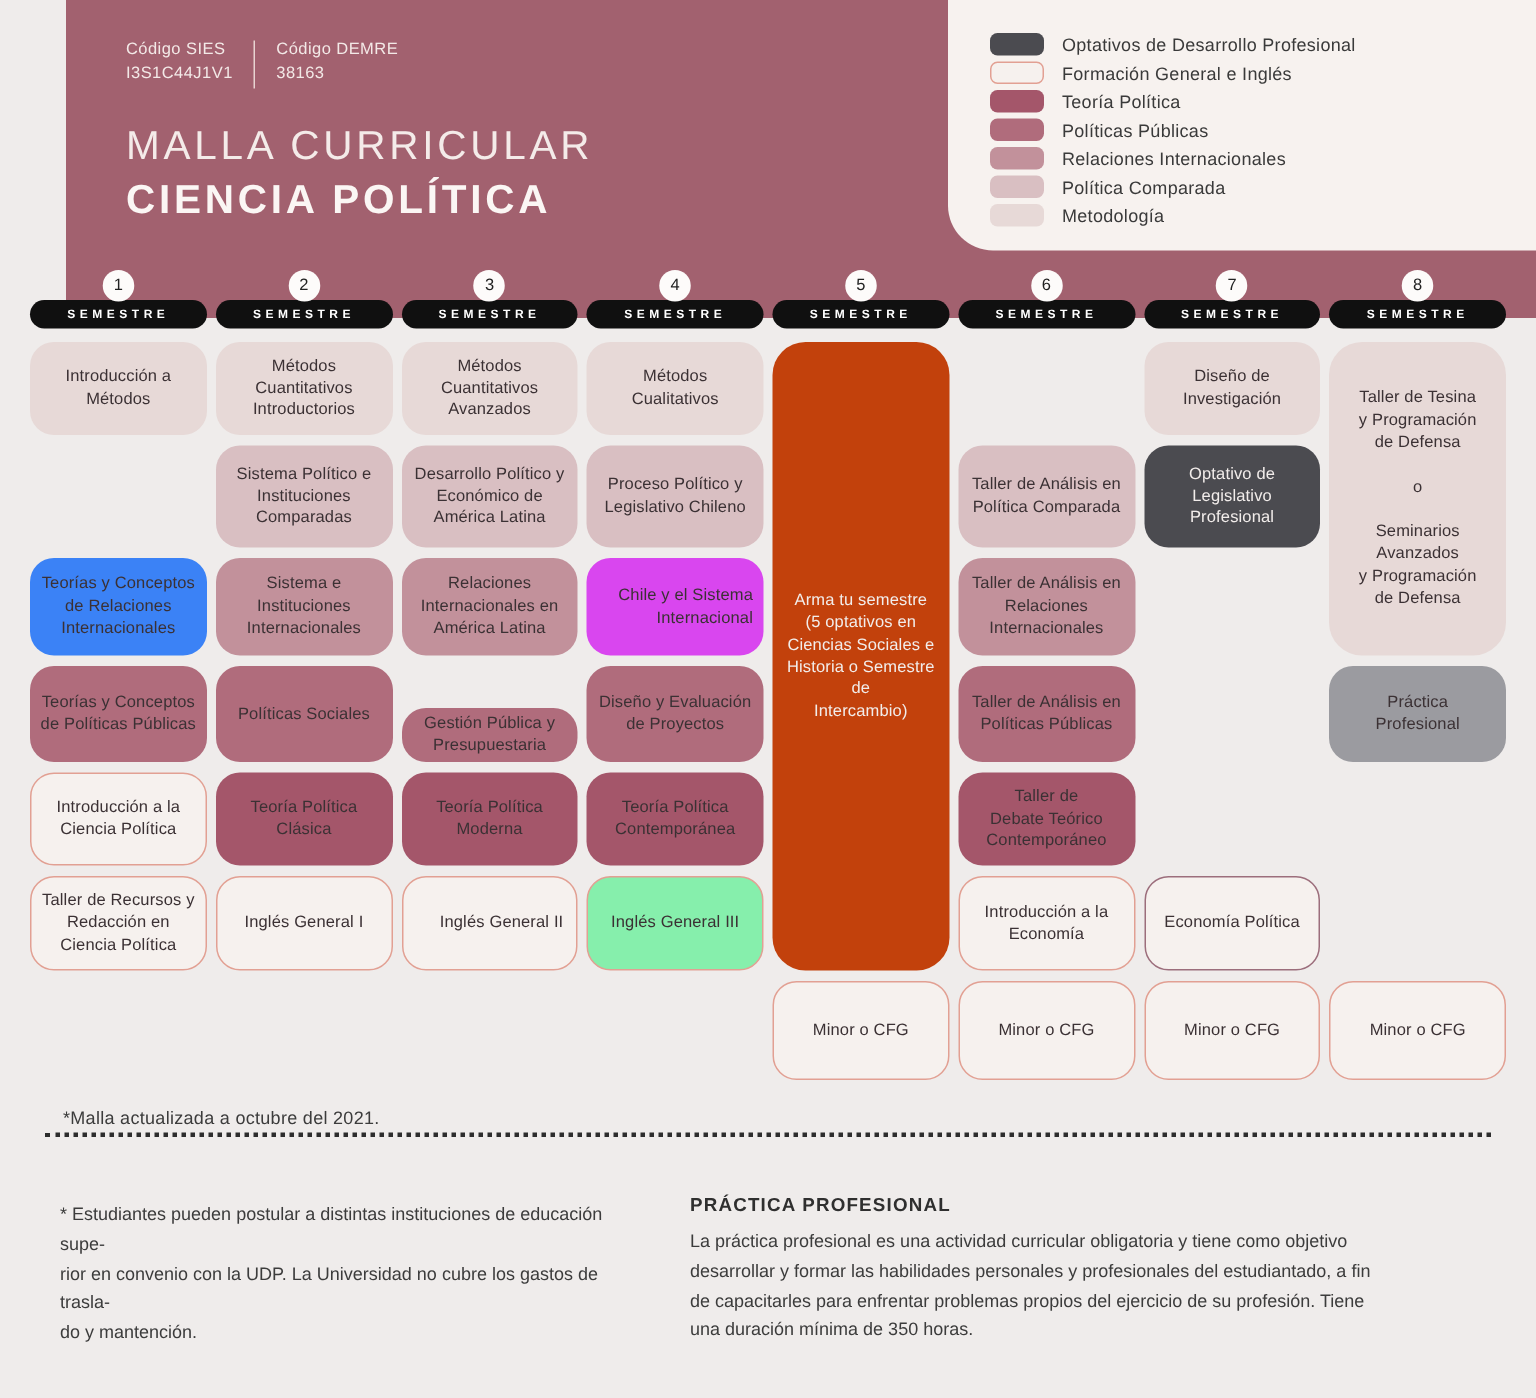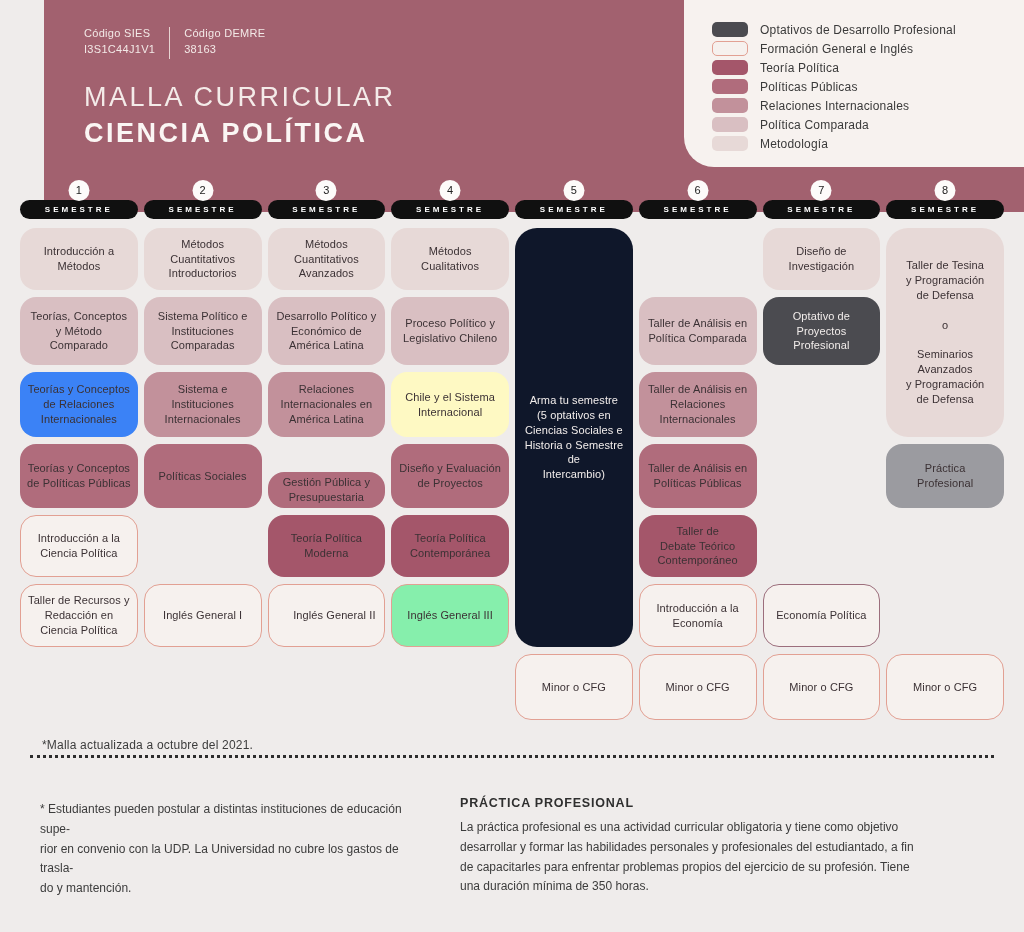--- a/index.html
+++ b/index.html
@@ -27,21 +27,21 @@
   .code-block{white-space:pre-line;}
   .code-divider{width:1px;height:32px;background:#e8d4d2;margin-top:1px;}
   .title{
     position:absolute;top:82px;left:40px;color:#f4ebe9;
   }
   .title-line1{font-size:27px;font-weight:400;letter-spacing:2.5px;}
   .title-line2{font-size:27px;font-weight:700;letter-spacing:2.5px;color:#fbf6f4;margin-top:5px;}
 
   
   .legend{
-    position:absolute;top:0;right:0;width:340px;height:167px;
+    position:absolute;top:0;right:0;width:392px;height:167px;
     background:#f7f2ef;border-radius:0 0 0 30px;
     box-sizing:border-box;
     padding:22px 18px 16px 28px;
     display:flex;flex-direction:column;justify-content:space-between;
     z-index:5;
   }
   .legend-item{display:flex;align-items:center;gap:12px;}
   .legend-swatch{width:36px;height:15px;border-radius:5px;box-sizing:border-box;flex:none;}
   .legend-label{font-size:12px;color:#3a3a3a;letter-spacing:.2px;}
 
@@ -159,23 +159,20 @@
   <div class="semesters">
       <div class="sem-column">
         <div class="sem-badge">
           <div class="sem-circle">1</div>
           <div class="sem-pill">SEMESTRE</div>
         </div>
         <div class="cards-grid">
           <div class="card" style="grid-row: 1 / span 1; background: rgb(231, 217, 215);">
             <div class="card-label">Introducción a Métodos</div>
           </div>
-          <div class="card" style="grid-row: 2 / span 1; background: rgb(217, 191, 194);">
-            <div class="card-label">Teorías, Conceptos y Método Comparado</div>
-          </div>
           <div class="card" style="grid-row: 3 / span 1; background: #3b82f6;">
             <div class="card-label">Teorías y Conceptos de Relaciones Internacionales</div>
           </div>
           <div class="card" style="grid-row: 4 / span 1; background: rgb(176, 108, 124);">
             <div class="card-label">Teorías y Conceptos de Políticas Públicas</div>
           </div>
           <div class="card" style="grid-row: 5 / span 1; background: rgb(246, 241, 238); border: 1.5px solid rgb(226, 160, 147);">
             <div class="card-label">Introducción a la Ciencia Política</div>
           </div>
           <div class="card" style="grid-row: 6 / span 1; background: rgb(246, 241, 238); border: 1.5px solid rgb(226, 160, 147);">
@@ -194,20 +191,23 @@
           </div>
           <div class="card" style="grid-row: 2 / span 1; background: rgb(217, 191, 194);">
             <div class="card-label">Sistema Político e Instituciones Comparadas</div>
           </div>
           <div class="card" style="grid-row: 3 / span 1; background: rgb(194, 145, 155);">
             <div class="card-label">Sistema e Instituciones Internacionales</div>
           </div>
           <div class="card" style="grid-row: 4 / span 1; background: rgb(176, 108, 124);">
             <div class="card-label">Políticas Sociales</div>
           </div>
+          <div class="card" style="grid-row: 5 / span 1; background: rgb(164, 86, 106);">
+            <div class="card-label">Teoría Política Clásica</div>
+          </div>
           <div class="card" style="grid-row: 6 / span 1; background: rgb(246, 241, 238); border: 1.5px solid rgb(226, 160, 147);">
             <div class="card-label">Inglés General I</div>
           </div>
         </div>
       </div>
       <div class="sem-column">
         <div class="sem-badge">
           <div class="sem-circle">3</div>
           <div class="sem-pill">SEMESTRE</div>
         </div>
@@ -237,41 +237,41 @@
           <div class="sem-circle">4</div>
           <div class="sem-pill">SEMESTRE</div>
         </div>
         <div class="cards-grid">
           <div class="card" style="grid-row: 1 / span 1; background: rgb(231, 217, 215);">
             <div class="card-label">Métodos Cualitativos</div>
           </div>
           <div class="card" style="grid-row: 2 / span 1; background: rgb(217, 191, 194);">
             <div class="card-label">Proceso Político y Legislativo Chileno</div>
           </div>
-          <div class="card" style="grid-row: 3 / span 1; background: #fef9c3;">
+          <div class="card" style="grid-row: 3 / span 1; background: #d946ef; text-align: right;">
             <div class="card-label">Chile y el Sistema Internacional</div>
           </div>
           <div class="card" style="grid-row: 4 / span 1; background: rgb(176, 108, 124);">
             <div class="card-label">Diseño y Evaluación de Proyectos</div>
           </div>
           <div class="card" style="grid-row: 5 / span 1; background: rgb(164, 86, 106);">
             <div class="card-label">Teoría Política Contemporánea</div>
           </div>
           <div class="card" style="grid-row: 6 / span 1; background: #86efac; border: 1.5px solid rgb(226, 160, 147);">
             <div class="card-label">Inglés General III</div>
           </div>
         </div>
       </div>
       <div class="sem-column">
         <div class="sem-badge">
           <div class="sem-circle">5</div>
           <div class="sem-pill">SEMESTRE</div>
         </div>
         <div class="cards-grid">
-          <div class="card tall light-text" style="grid-row: 1 / span 6; background: #0f172a; justify-content: center;">
+          <div class="card tall light-text" style="grid-row: 1 / span 6; background: #c2410c; justify-content: center;">
             <div class="card-label">Arma tu semestre
 (5 optativos en
 Ciencias Sociales e
 Historia o Semestre de
 Intercambio)</div>
           </div>
           <div class="card" style="grid-row: 7 / span 1; background: rgb(246, 241, 238); border: 1.5px solid rgb(226, 160, 147);">
             <div class="card-label">Minor o CFG</div>
           </div>
         </div>
@@ -308,21 +308,21 @@
         <div class="sem-badge">
           <div class="sem-circle">7</div>
           <div class="sem-pill">SEMESTRE</div>
         </div>
         <div class="cards-grid">
           <div class="card" style="grid-row: 1 / span 1; background: rgb(231, 217, 215);">
             <div class="card-label">Diseño de Investigación</div>
           </div>
           <div class="card light-text" style="grid-row: 2 / span 1; background: rgb(75, 75, 80);">
             <div class="card-label">Optativo de
-Proyectos
+Legislativo
 Profesional</div>
           </div>
           <div class="card" style="grid-row: 6 / span 1; background: rgb(246, 241, 238); border: 1.5px solid rgb(156, 110, 124);">
             <div class="card-label">Economía Política</div>
           </div>
           <div class="card" style="grid-row: 7 / span 1; background: rgb(246, 241, 238); border: 1.5px solid rgb(226, 160, 147);">
             <div class="card-label">Minor o CFG</div>
           </div>
         </div>
       </div>

